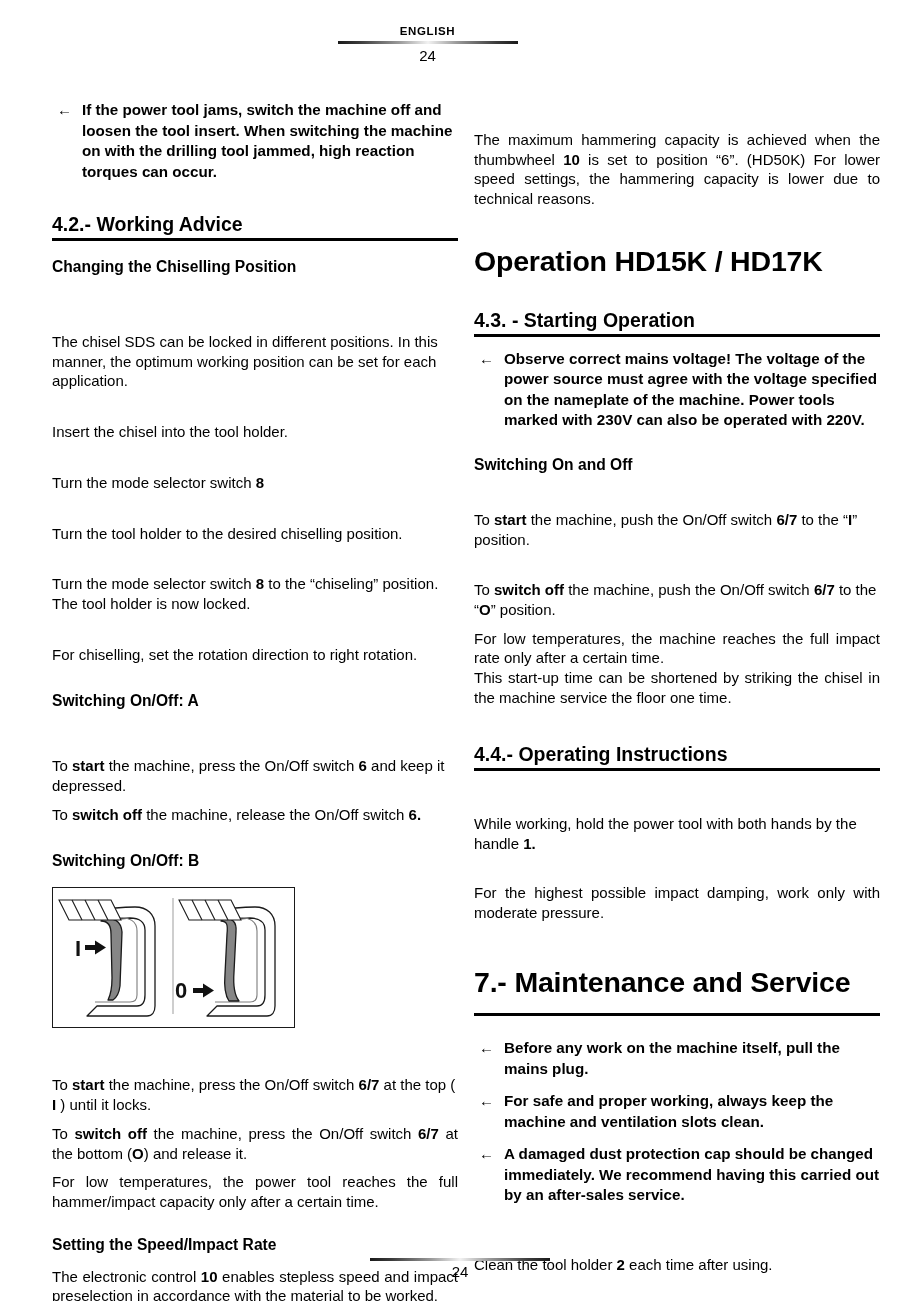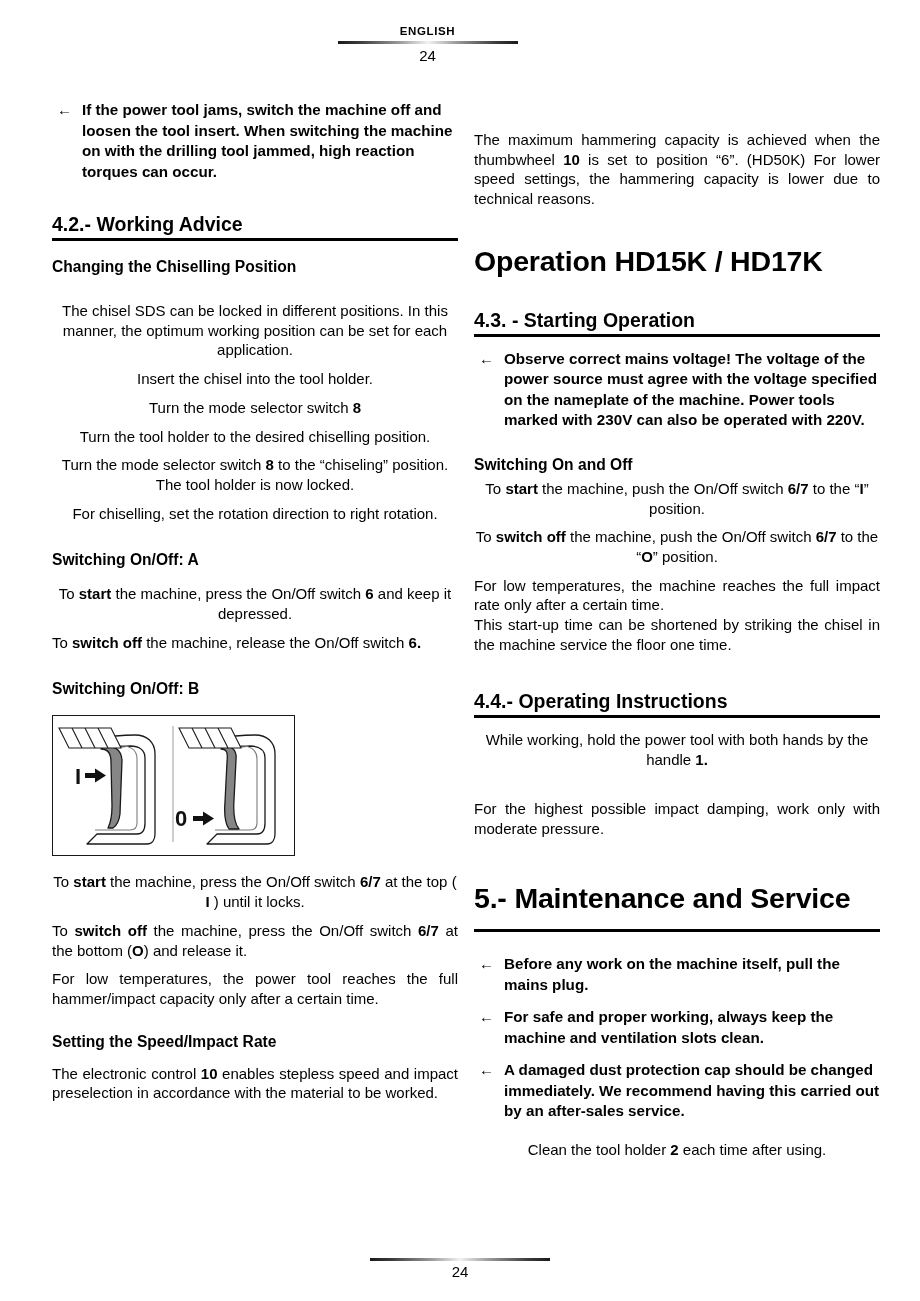--- a/index.html
+++ b/index.html
@@ -73,21 +73,21 @@
   
   p, h1, h2, h3, h4 { margin: 0; padding: 0; }
 
   .para {
     font-size: 15px;
     line-height: 19.7px;
     text-align: justify;
     margin-bottom: 9px;
   }
   .para.tight { margin-bottom: 0; }
-  .para.nojust { text-align: center; }
+  .para.nojust { text-align: left; margin-top: 31px; }
 
   .warn {
     position: relative;
     font-size: 15.2px;
     font-weight: bold;
     line-height: 20.5px;
     padding-left: 30px;
     margin-bottom: 12px;
     text-align: left;
   }
@@ -323,21 +323,21 @@
     <div class="sp-12"></div>
 
     <p class="para nojust"><span>While working, hold the power tool with both hands by the handle </span><b>1.</b></p>
 
     <div class="sp-20"></div>
 
     <p class="para">For the highest possible impact damping, work only with moderate pressure.</p>
 
     <div class="sp-34"></div>
 
-    <div class="h-big">5.- Maintenance and Service</div>
+    <div class="h-big">7.- Maintenance and Service</div>
 
     <div class="sp-10"></div>
 
     <div class="h-sec">
       <div class="rule-solid"></div>
     </div>
 
     <div class="sp-22"></div>
 
     <div class="warn">

